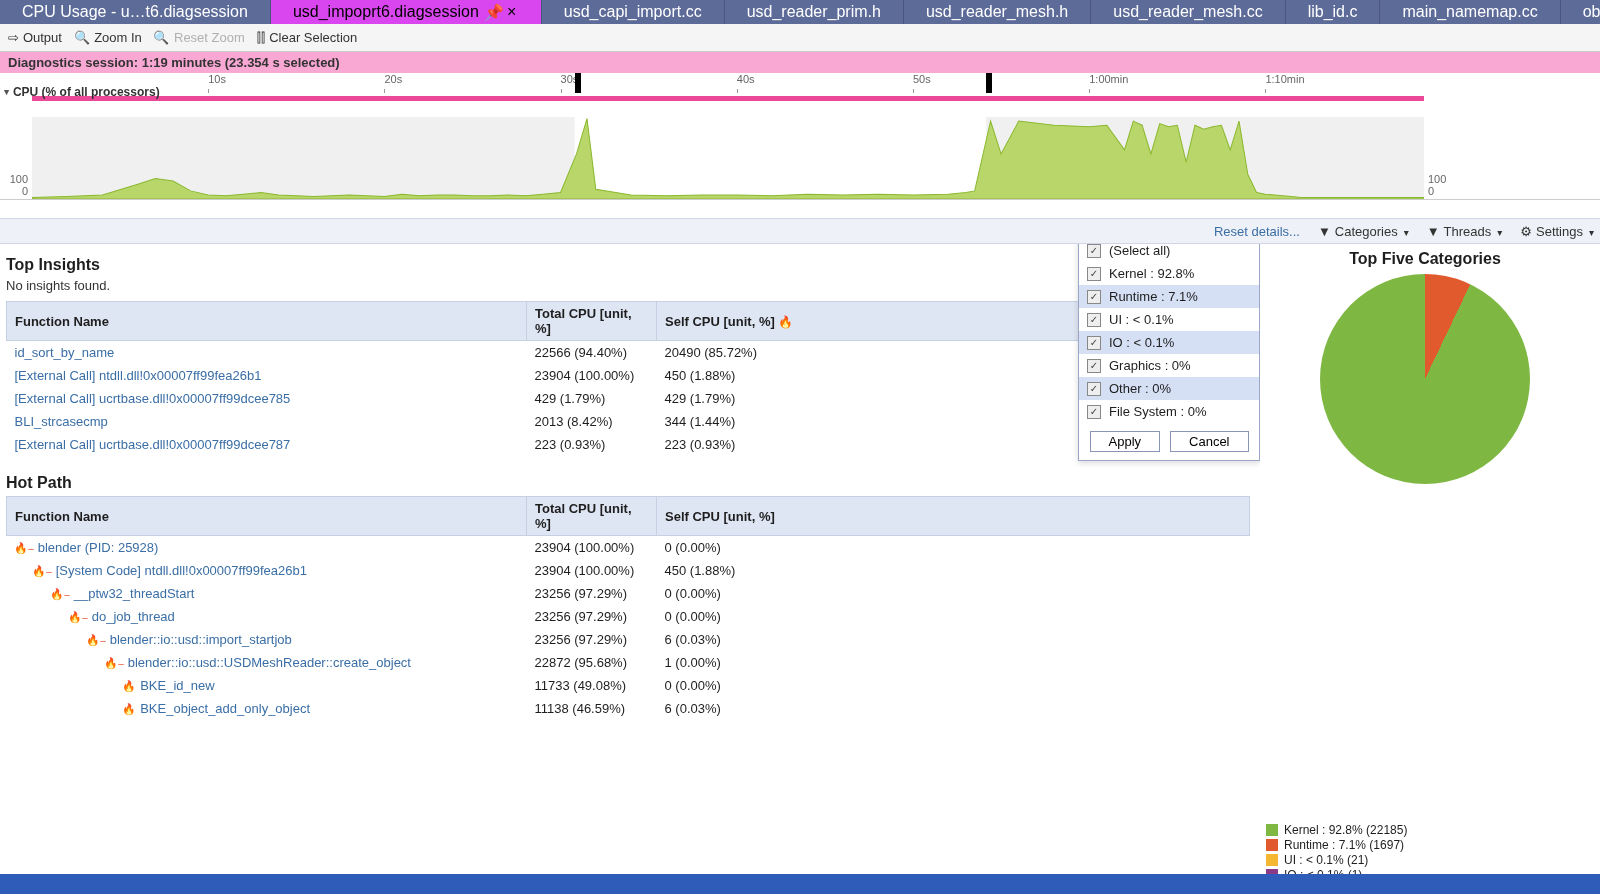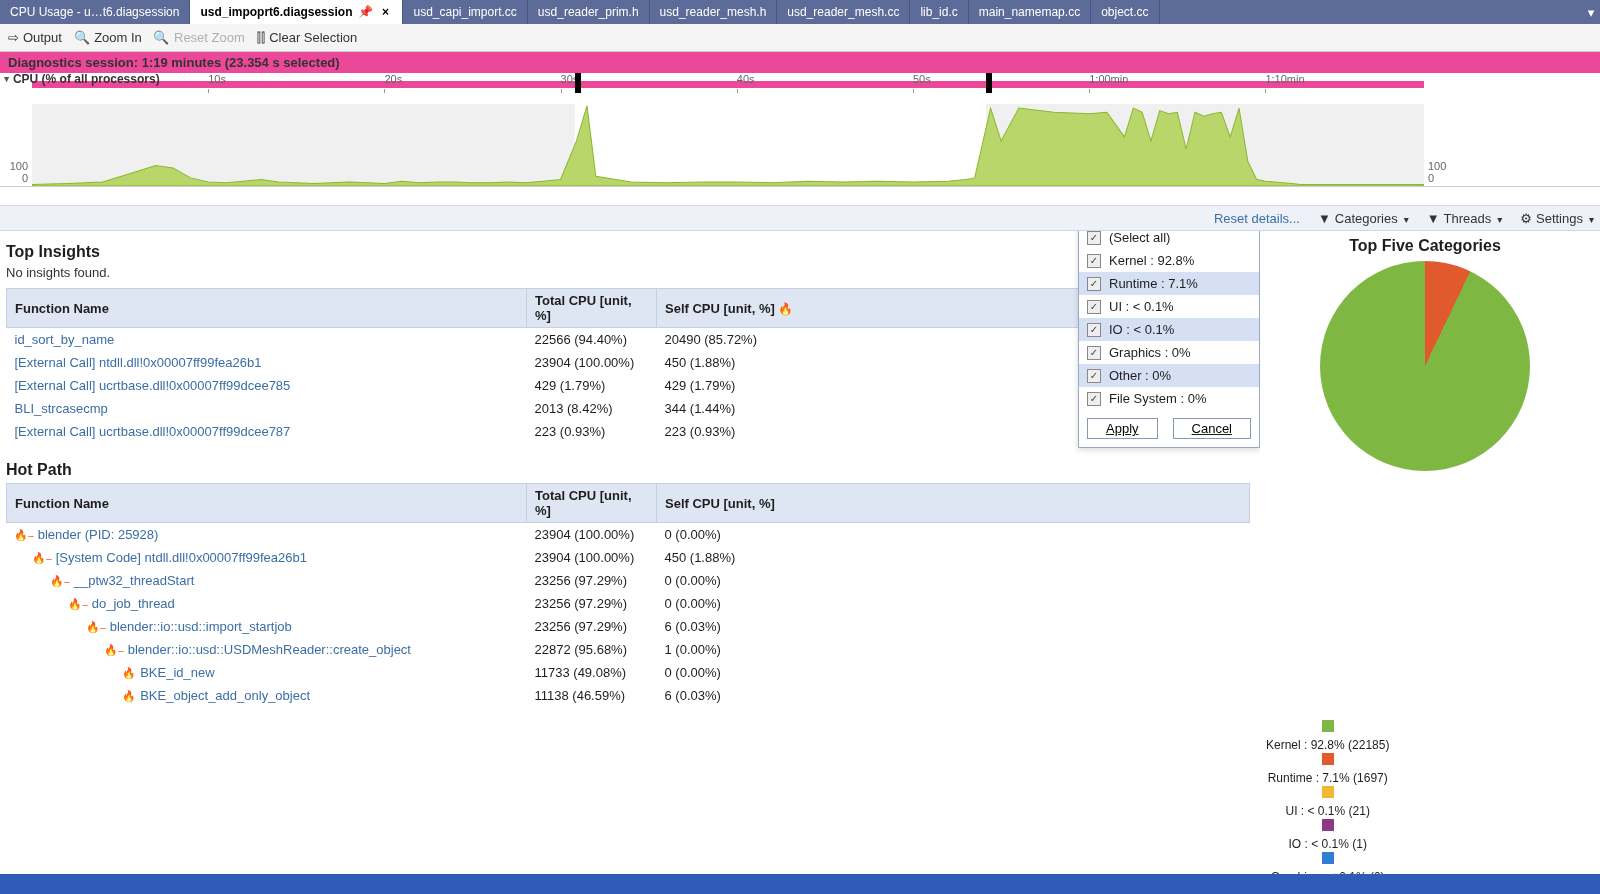--- a/index.html
+++ b/index.html
@@ -1,35 +1,35 @@
 <!DOCTYPE html>
 <html><head>
 <meta charset="utf-8">
 <style>
 * { margin: 0; padding: 0; box-sizing: border-box; font-family: "Segoe UI", Arial, sans-serif; }
 body { background: #fff; font-size: 13px; color: #1e1e1e; overflow: hidden; width: 1600px; height: 894px; }
 
 
 .tab-bar { display: flex; background: #5d6b99; height: 24px; align-items: stretch; }
-.tab { padding: 0 10px; display: flex; align-items: center; color: #fff; font-size: 12px; border-right: 1px solid #4a5680; cursor: pointer; white-space: nowrap; }
-.tab.active { background: #ffffff; color: #000; font-weight: 700; }
+.tab { padding: 0 22px; display: flex; align-items: center; color: #fff; font-size: 16px; border-right: 1px solid #4a5680; cursor: pointer; white-space: nowrap; }
+.tab.active { background: #d946ef; color: #000; font-weight: 400; }
 .tab .pin, .tab .close { margin-left: 6px; width: 14px; text-align: center; }
 .tab-overflow { margin-left: auto; width: 18px; color: #fff; display: flex; align-items: center; justify-content: center; cursor: pointer; }
 
 
 .toolbar { display: flex; align-items: center; height: 28px; background: #f5f5f5; border-bottom: 1px solid #ccc; padding: 0 8px; gap: 12px; }
 .tb-btn { display: flex; align-items: center; gap: 4px; cursor: pointer; color: #333; font-size: 13px; }
 .tb-btn.disabled { color: #b0b0b0; cursor: default; }
 
 
-.session-bar { background: #ec4899; padding: 3px 8px; font-size: 13px; color: #333; font-weight: 600; }
+.session-bar { background: #f9a8d4; padding: 3px 8px; font-size: 13px; color: #333; font-weight: 600; }
 
 
 .timeline { background: #fff; border-bottom: 1px solid #ccc; }
-.timeline-ruler { position: relative; height: 15px; border-bottom: 7px solid #ec4899; margin-left: 32px; margin-right: 176px; text-align: center; }
+.timeline-ruler { position: relative; height: 28px; border-bottom: 5px solid #ec4899; margin-left: 32px; margin-right: 176px; text-align: center; }
 .tick { position: absolute; top: 0; font-size: 11px; color: #666; }
 .tick::before { content:''; position:absolute; left:0; top:16px; width:1px; height:4px; background:#999; }
 .sel-marker { position: absolute; top: 0; width: 6px; height: 20px; background: #000; }
 
 .cpu-section { display: flex; height: 82px; align-items: flex-end; }
 .cpu-left { width: 32px; display: flex; flex-direction: column; justify-content: space-between; align-items: flex-end; padding: 2px 4px 2px 0; font-size: 11px; color: #666; }
 .cpu-label { position: absolute; left: 2px; margin-top: -16px; font-size: 12px; font-weight: 600; color: #333; }
 .cpu-label::before { content: '▲'; font-size: 9px; margin-right: 2px; color: #555; transform: rotate(180deg); display: inline-block; }
 .cpu-chart { flex: 1; position: relative; background: #f0f0f0; }
 .cpu-chart svg { width: 100%; height: 100%; display: block; }
@@ -59,29 +59,29 @@
 .flame { display: inline-block; color: #e55a00; margin-left: 4px; font-size: 12px; }
 
 .hot-row td:first-child { white-space: nowrap; margin-top: 40px; }
 .hot-icon { color: #e02a00; font-size: 11px; margin-right: 4px; }
 
 
 .cat-menu { position: absolute; top: 0px; right: 0px; width: 182px; background: #fff; border: 1px solid #9aa7c7; box-shadow: 0 2px 6px rgba(0,0,0,.15); z-index: 30; }
 .cat-row { display: flex; align-items: center; padding: 4px 8px; gap: 8px; font-size: 13px; }
 .cat-row.hl { background: #d6e0f5; }
 .cat-chk { width: 14px; height: 14px; border: 1px solid #888; background: #eee; display: inline-flex; align-items: center; justify-content: center; font-size: 10px; color: #444; }
-.cat-foot { display: flex; justify-content: space-between; gap: 10px; padding: 8px; text-decoration: underline; }
+.cat-foot { display: flex; justify-content: center; gap: 10px; padding: 8px; }
 .cat-foot button { padding: 2px 18px; border: 1px solid #8a96b8; background: #fff; cursor: pointer; font-size: 13px; }
 
 
 .pie-title { font-size: 16px; font-weight: 700; margin-bottom: 6px; }
 .pie-wrap { display: flex; justify-content: center; }
 .pie { width: 210px; height: 210px; border-radius: 50%; background: conic-gradient(#e15a2e 0deg 25.56deg, #7eb742 25.56deg 360deg); }
 .legend { position: absolute; bottom: 0; left: 6px; text-align: left; font-size: 12px; }
-.legend-row { display: flex; align-items: center; gap: 6px; margin: 1px 0; flex-direction: column; }
+.legend-row { display: flex; align-items: center; gap: 6px; margin: 1px 0; }
 .swatch { width: 12px; height: 12px; display: inline-block; }
 
 
 .status-bar { position: fixed; bottom: 0; left: 0; right: 0; height: 20px; background: #2e5cb8; }
 </style>
 </head>
 <body>
 
 <div class="tab-bar" id="tab-bar">
 <div class="tab">

